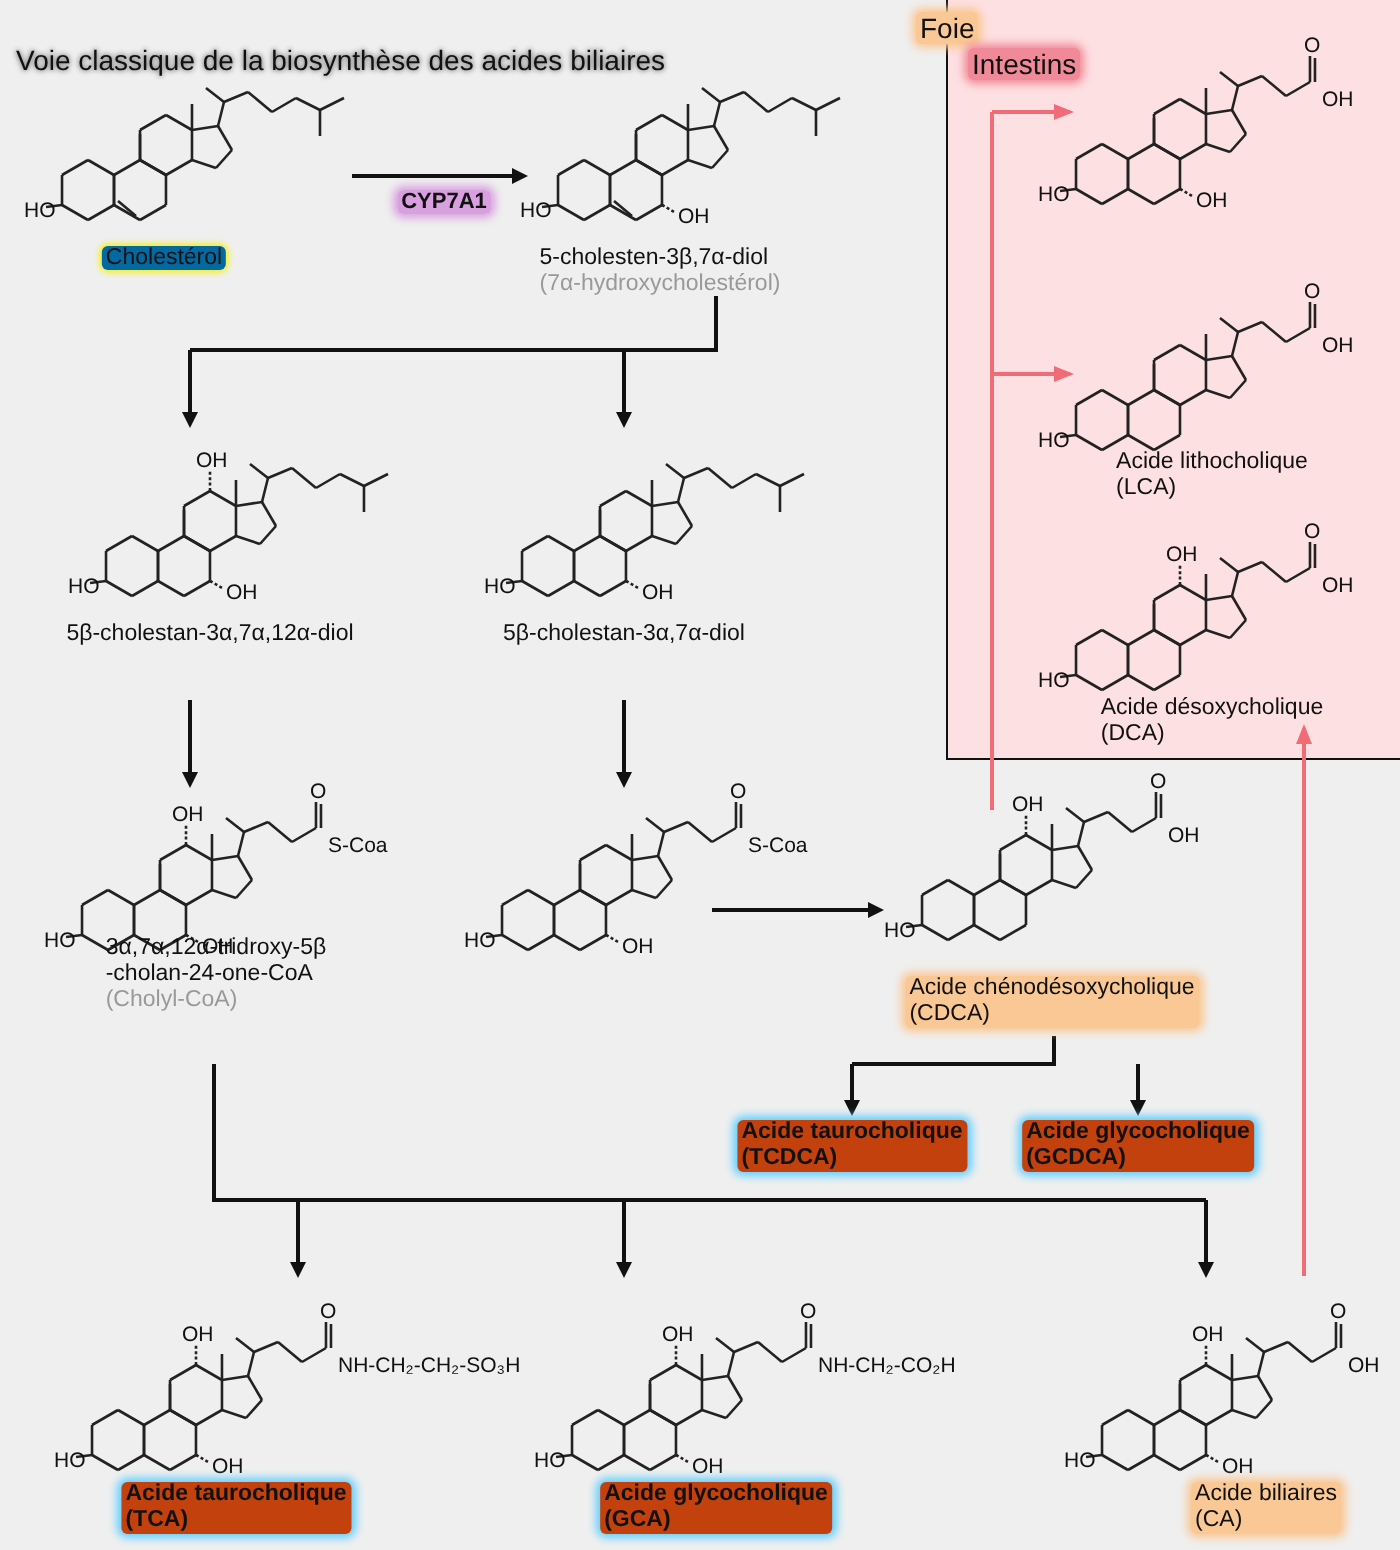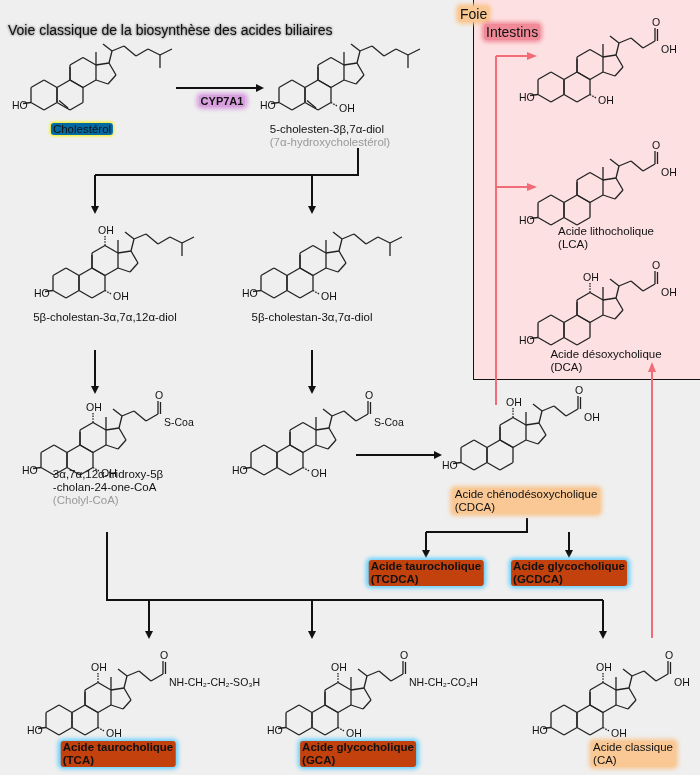--- a/index.html
+++ b/index.html
@@ -622,21 +622,21 @@
     </span>
   </div>
   <div class="lbl" style="left:358px;top:741px;">
     <span class="hl hl-blue" style="display:inline-block">
       <span style="display:block">Acide glycocholique</span>
       <span style="display:block">(GCA)</span>
     </span>
   </div>
   <div class="lbl" style="left:633px;top:741px;">
     <span class="hl hl-orange" style="display:inline-block">
-      <span style="display:block">Acide classique</span>
+      <span style="display:block">Acide biliaires</span>
       <span style="display:block">(CA)</span>
     </span>
   </div>
   <div class="lbl" style="left:606px;top:225px;">
     <span style="display:block">Acide lithocholique</span>
     <span style="display:block">(LCA)</span>
   </div>
   <div class="lbl" style="left:606px;top:348px;">
     <span style="display:block">Acide désoxycholique</span>
     <span style="display:block">(DCA)</span>

